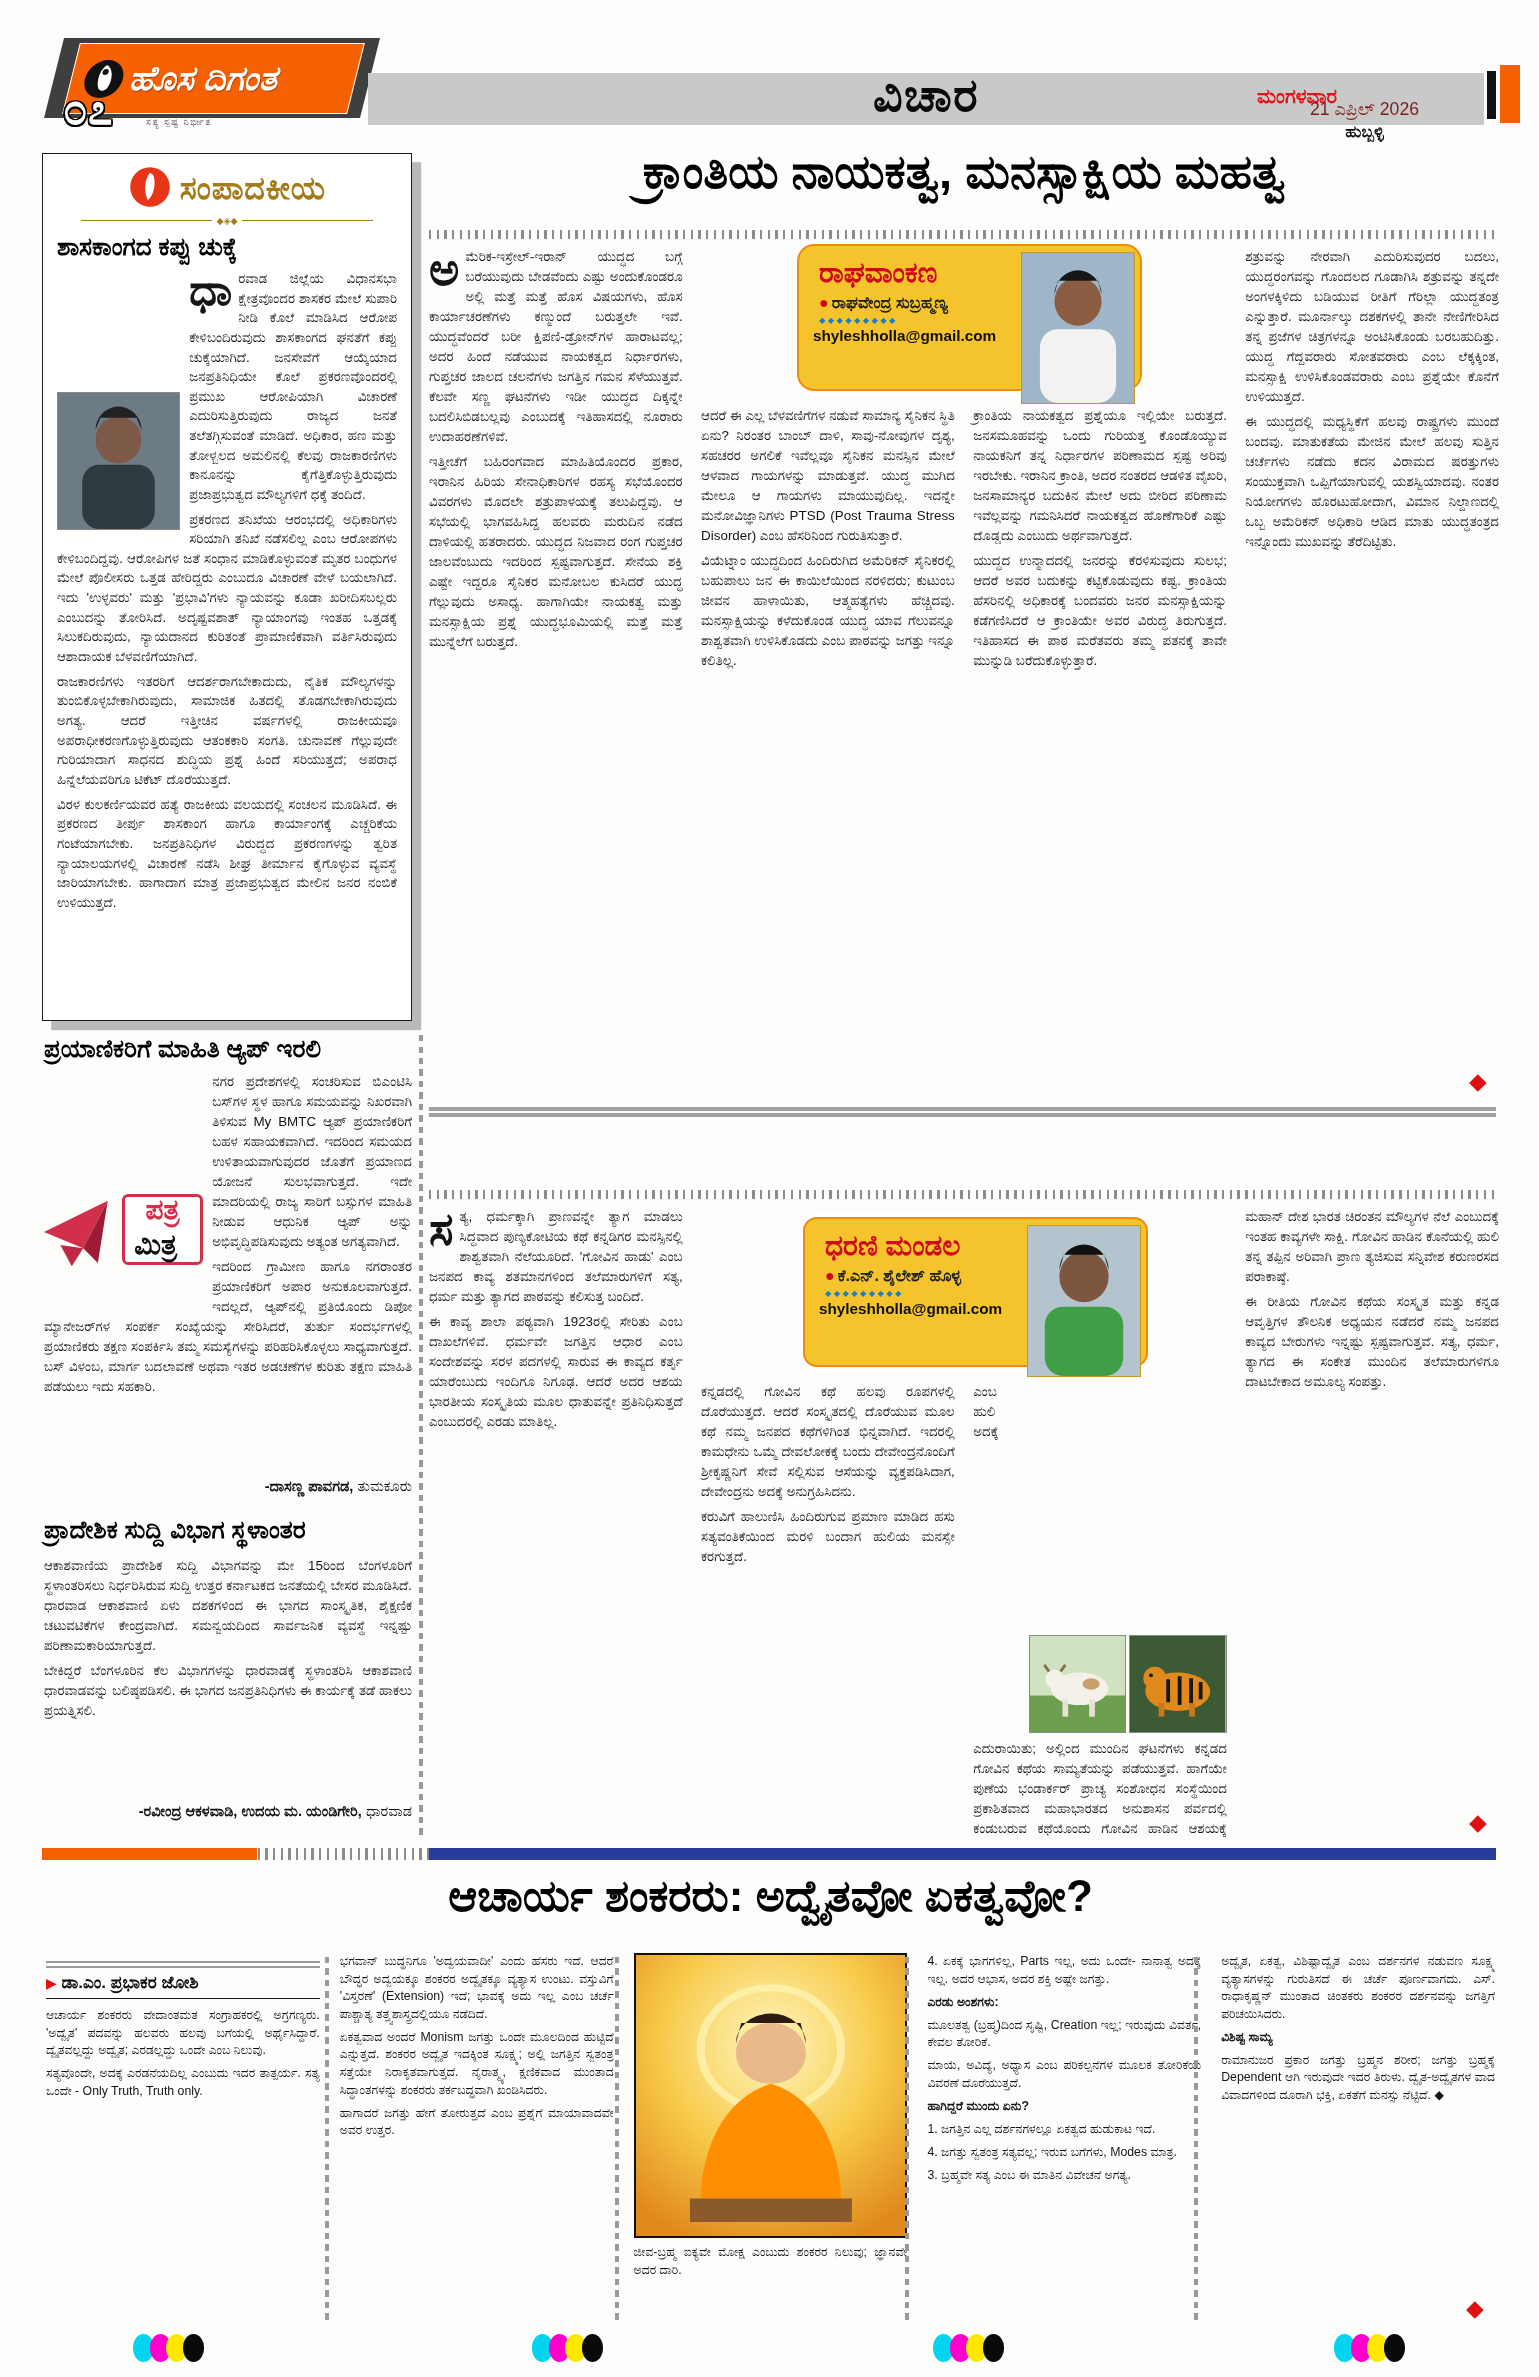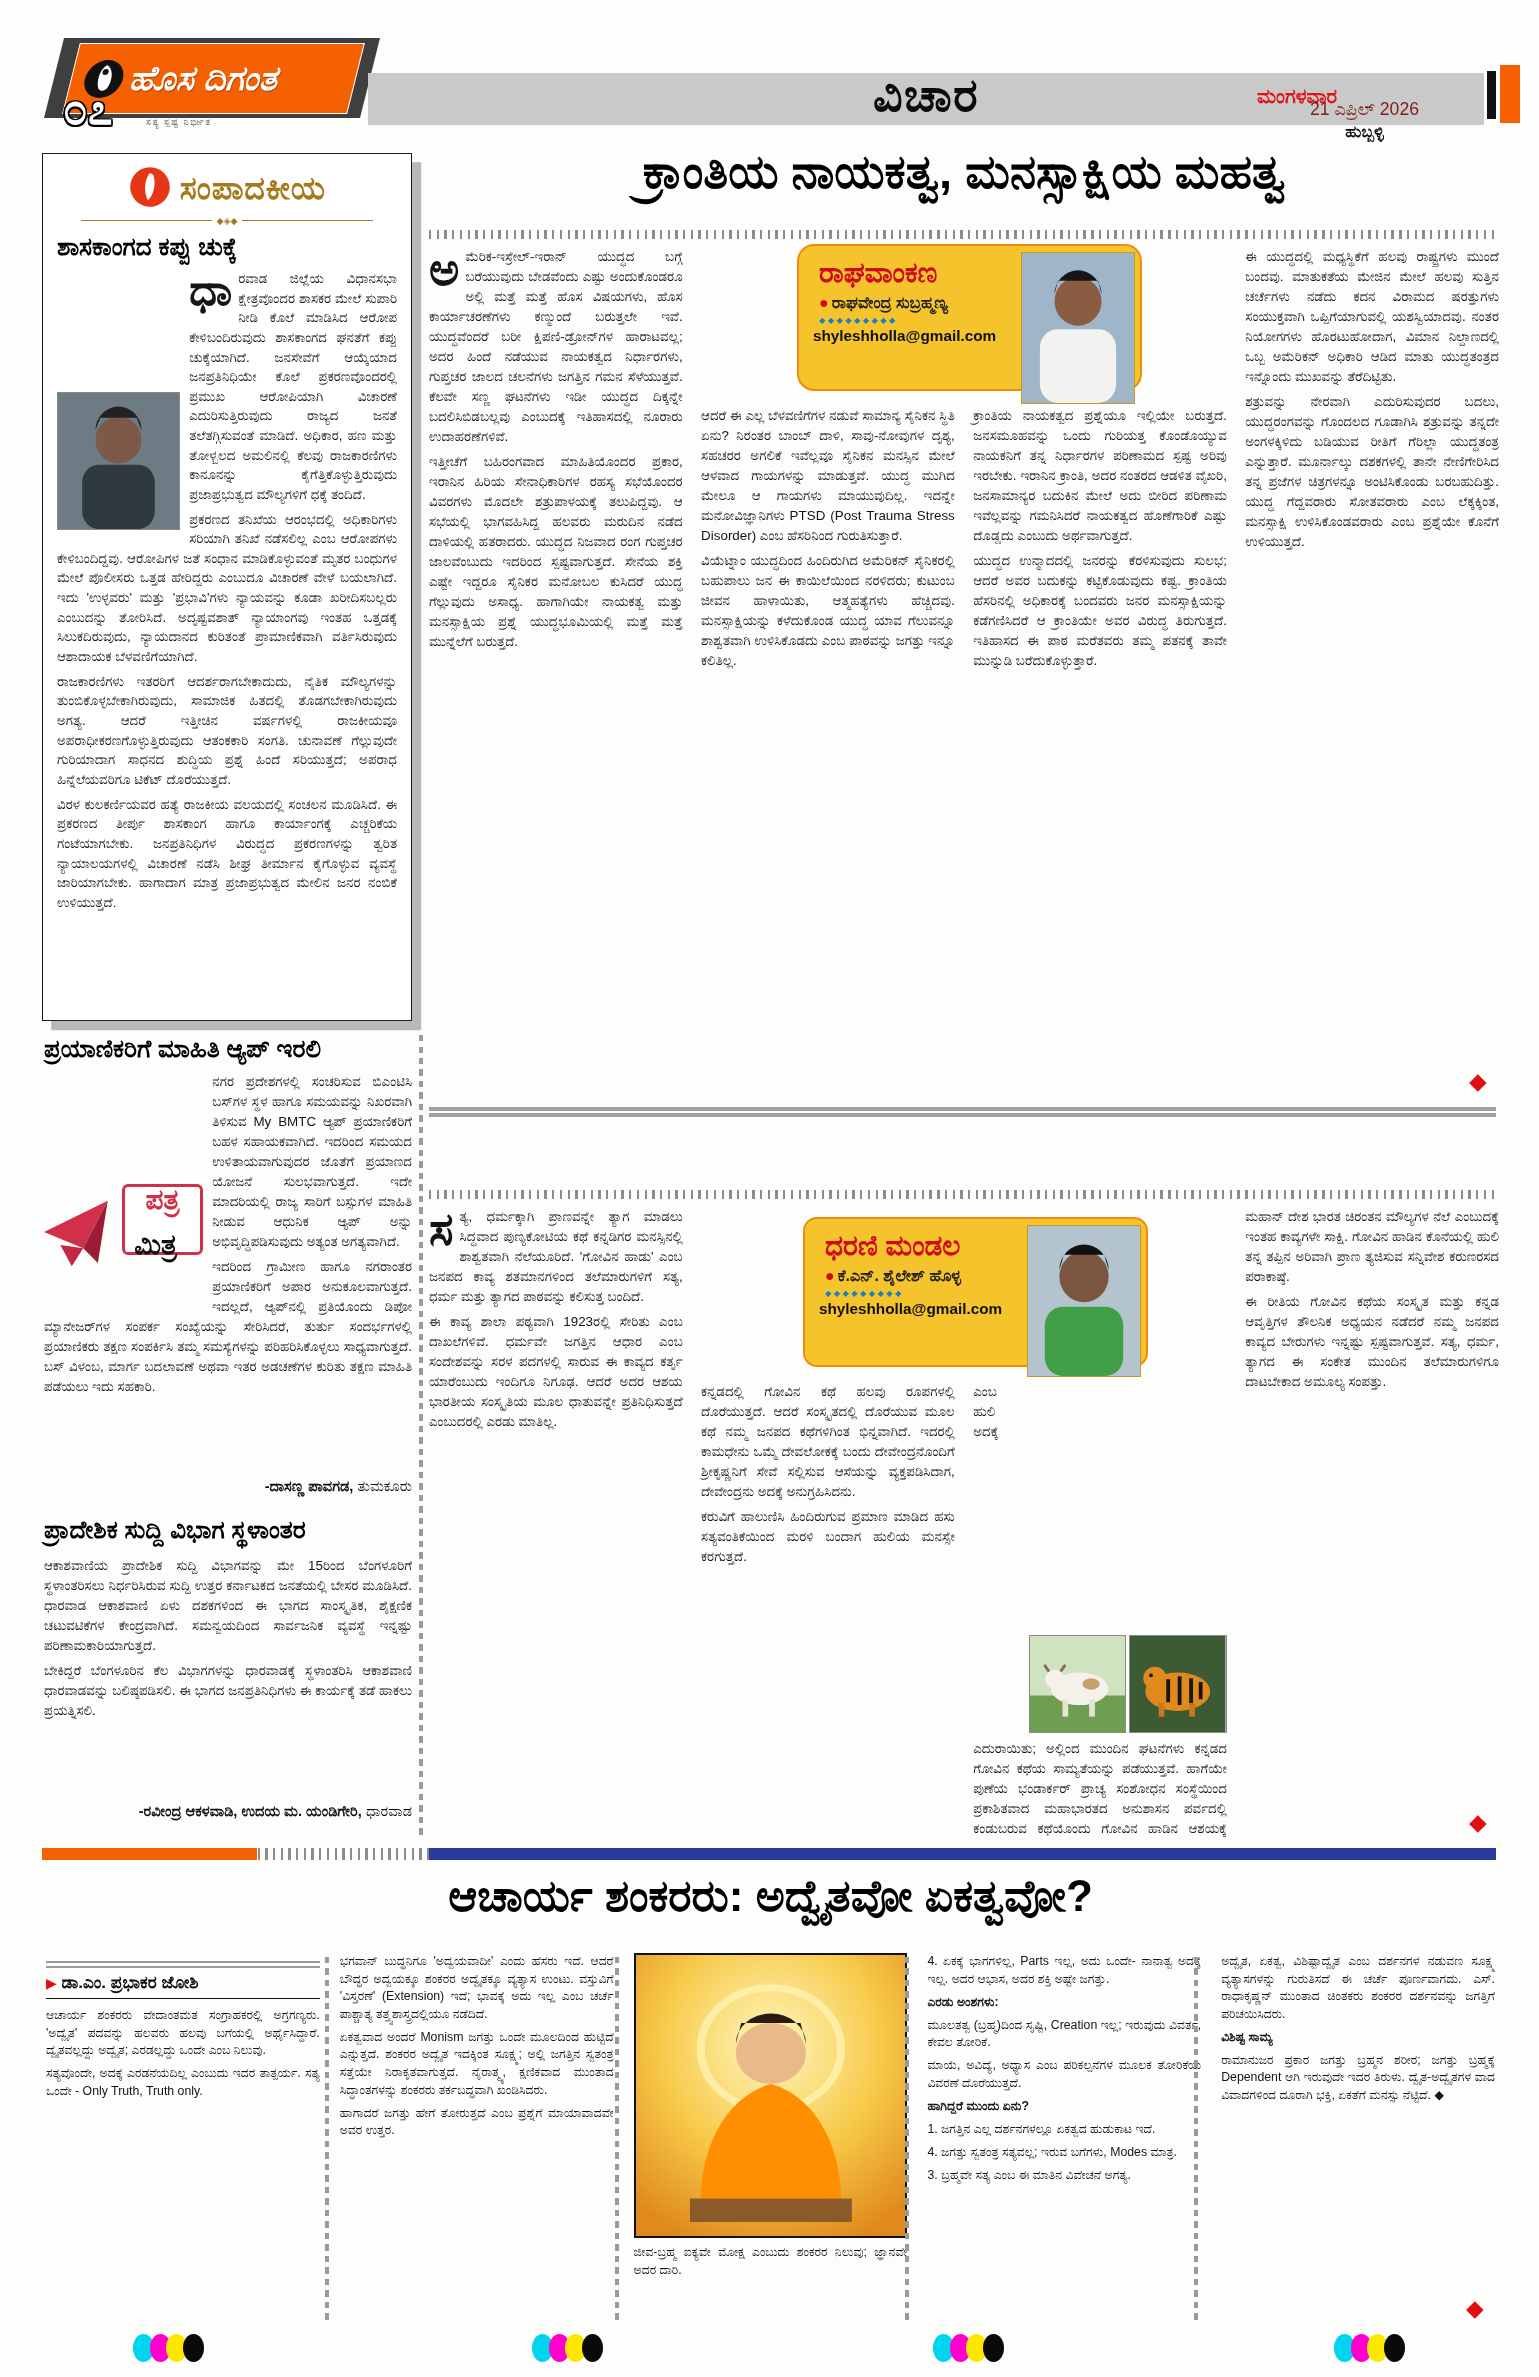--- a/index.html
+++ b/index.html
@@ -30,21 +30,21 @@
   .edbody p{margin:0 0 5.4px;}
   .edbody p.drop::first-letter{font-size:43px;line-height:37px;float:left;padding:3.1px 6.1px 0 0;font-weight:800;}
   .edphoto{float:left;width:121px;height:136px;margin:123px 9.2px 4.6px 0;border:0.8px solid #888;}
   .edphoto svg{display:block;width:100%;height:100%;}
   
   .lt-head{position:absolute;left:44px;width:368px;font-size:24.5px;font-weight:800;color:#000;}
   .ltbody{position:absolute;left:44px;width:368px;font-size:13.4px;line-height:20px;text-align:justify;overflow:hidden;}
   .ltbody p{margin:0 0 5.4px;}
   .pmlogo{float:left;width:159px;height:124px;margin:112px 9.2px 3.1px 0;position:relative;}
   .pmplane{position:absolute;left:0;top:12.3px;width:98px;height:84px;}
-  .pmbox{position:absolute;right:0;top:0;width:81px;height:71px;border:3.1px solid #d2304a;border-radius:6.1px;color:#d2304a;font-weight:800;font-size:28px;text-align:center;padding-top:3.1px;box-sizing:border-box;background:#fff;}
+  .pmbox{position:absolute;right:0;top:10px;width:81px;height:71px;border:3.1px solid #d2304a;border-radius:6.1px;color:#d2304a;font-weight:800;font-size:28px;text-align:center;padding-top:3.1px;box-sizing:border-box;background:#fff;}
   .pmmitra{position:absolute;right:26px;top:51px;font-size:28px;font-weight:800;color:#0f0f0f;}
   .sigline{position:absolute;left:44px;width:368px;text-align:right;font-size:14.6px;color:#111;}
   .sigline .signame{font-weight:800;}
   
   .a-head{position:absolute;text-align:center;font-weight:800;color:#000;}
   .dotrule{position:absolute;height:9.2px;background:repeating-linear-gradient(90deg,#8c8c8c 0 2.3px,transparent 2.3px 7.7px);}
   .dblrule{position:absolute;height:10px;background:linear-gradient(#a0a0a0 0 3.8px,#ffffff 3.8px 6.1px,#a0a0a0 6.1px 10px);}
   .cols{position:absolute;display:flex;gap:18.4px;overflow:hidden;}
   .col{flex:1;text-align:justify;font-size:13.4px;line-height:20px;color:#141414;min-width:0;}
   .col p{margin:0 0 5.4px;}
@@ -154,22 +154,22 @@
       </div>
     <div class="col pad1">
         <p>ಆದರೆ ಈ ಎಲ್ಲ ಬೆಳವಣಿಗೆಗಳ ನಡುವೆ ಸಾಮಾನ್ಯ ಸೈನಿಕನ ಸ್ಥಿತಿ ಏನು? ನಿರಂತರ ಬಾಂಬ್ ದಾಳಿ, ಸಾವು-ನೋವುಗಳ ದೃಶ್ಯ, ಸಹಚರರ ಅಗಲಿಕೆ ಇವೆಲ್ಲವೂ ಸೈನಿಕನ ಮನಸ್ಸಿನ ಮೇಲೆ ಆಳವಾದ ಗಾಯಗಳನ್ನು ಮಾಡುತ್ತವೆ. ಯುದ್ಧ ಮುಗಿದ ಮೇಲೂ ಆ ಗಾಯಗಳು ಮಾಯುವುದಿಲ್ಲ. ಇದನ್ನೇ ಮನೋವಿಜ್ಞಾನಿಗಳು PTSD (Post Trauma Stress Disorder) ಎಂಬ ಹೆಸರಿನಿಂದ ಗುರುತಿಸುತ್ತಾರೆ.</p>
         <p>ವಿಯೆಟ್ನಾಂ ಯುದ್ಧದಿಂದ ಹಿಂದಿರುಗಿದ ಅಮೆರಿಕನ್ ಸೈನಿಕರಲ್ಲಿ ಬಹುಪಾಲು ಜನ ಈ ಕಾಯಿಲೆಯಿಂದ ನರಳಿದರು; ಕುಟುಂಬ ಜೀವನ ಹಾಳಾಯಿತು, ಆತ್ಮಹತ್ಯೆಗಳು ಹೆಚ್ಚಿದವು. ಮನಸ್ಸಾಕ್ಷಿಯನ್ನು ಕಳೆದುಕೊಂಡ ಯುದ್ಧ ಯಾವ ಗೆಲುವನ್ನೂ ಶಾಶ್ವತವಾಗಿ ಉಳಿಸಿಕೊಡದು ಎಂಬ ಪಾಠವನ್ನು ಜಗತ್ತು ಇನ್ನೂ ಕಲಿತಿಲ್ಲ.</p>
       </div>
     <div class="col pad1">
         <p>ಕ್ರಾಂತಿಯ ನಾಯಕತ್ವದ ಪ್ರಶ್ನೆಯೂ ಇಲ್ಲಿಯೇ ಬರುತ್ತದೆ. ಜನಸಮೂಹವನ್ನು ಒಂದು ಗುರಿಯತ್ತ ಕೊಂಡೊಯ್ಯುವ ನಾಯಕನಿಗೆ ತನ್ನ ನಿರ್ಧಾರಗಳ ಪರಿಣಾಮದ ಸ್ಪಷ್ಟ ಅರಿವು ಇರಬೇಕು. ಇರಾನಿನ ಕ್ರಾಂತಿ, ಅದರ ನಂತರದ ಆಡಳಿತ ವೈಖರಿ, ಜನಸಾಮಾನ್ಯರ ಬದುಕಿನ ಮೇಲೆ ಅದು ಬೀರಿದ ಪರಿಣಾಮ ಇವೆಲ್ಲವನ್ನು ಗಮನಿಸಿದರೆ ನಾಯಕತ್ವದ ಹೊಣೆಗಾರಿಕೆ ಎಷ್ಟು ದೊಡ್ಡದು ಎಂಬುದು ಅರ್ಥವಾಗುತ್ತದೆ.</p>
         <p>ಯುದ್ಧದ ಉನ್ಮಾದದಲ್ಲಿ ಜನರನ್ನು ಕೆರಳಿಸುವುದು ಸುಲಭ; ಆದರೆ ಅವರ ಬದುಕನ್ನು ಕಟ್ಟಿಕೊಡುವುದು ಕಷ್ಟ. ಕ್ರಾಂತಿಯ ಹೆಸರಿನಲ್ಲಿ ಅಧಿಕಾರಕ್ಕೆ ಬಂದವರು ಜನರ ಮನಸ್ಸಾಕ್ಷಿಯನ್ನು ಕಡೆಗಣಿಸಿದರೆ ಆ ಕ್ರಾಂತಿಯೇ ಅವರ ವಿರುದ್ಧ ತಿರುಗುತ್ತದೆ. ಇತಿಹಾಸದ ಈ ಪಾಠ ಮರೆತವರು ತಮ್ಮ ಪತನಕ್ಕೆ ತಾವೇ ಮುನ್ನುಡಿ ಬರೆದುಕೊಳ್ಳುತ್ತಾರೆ.</p>
       </div>
     <div class="col">
+        <p>ಶತ್ರುವನ್ನು ನೇರವಾಗಿ ಎದುರಿಸುವುದರ ಬದಲು, ಯುದ್ಧರಂಗವನ್ನು ಗೊಂದಲದ ಗೂಡಾಗಿಸಿ ಶತ್ರುವನ್ನು ತನ್ನದೇ ಅಂಗಳಕ್ಕಿಳಿದು ಬಡಿಯುವ ರೀತಿಗೆ ಗೆರಿಲ್ಲಾ ಯುದ್ಧತಂತ್ರ ಎನ್ನುತ್ತಾರೆ. ಮೂರ್ನಾಲ್ಕು ದಶಕಗಳಲ್ಲಿ ತಾನೇ ನೇಣಿಗೇರಿಸಿದ ತನ್ನ ಪ್ರಜೆಗಳ ಚಿತ್ರಗಳನ್ನೂ ಅಂಟಿಸಿಕೊಂಡು ಬರಬಹುದಿತ್ತು. ಯುದ್ಧ ಗೆದ್ದವರಾರು ಸೋತವರಾರು ಎಂಬ ಲೆಕ್ಕಕ್ಕಿಂತ, ಮನಸ್ಸಾಕ್ಷಿ ಉಳಿಸಿಕೊಂಡವರಾರು ಎಂಬ ಪ್ರಶ್ನೆಯೇ ಕೊನೆಗೆ ಉಳಿಯುತ್ತದೆ.</p>
         <p>ಈ ಯುದ್ಧದಲ್ಲಿ ಮಧ್ಯಸ್ಥಿಕೆಗೆ ಹಲವು ರಾಷ್ಟ್ರಗಳು ಮುಂದೆ ಬಂದವು. ಮಾತುಕತೆಯ ಮೇಜಿನ ಮೇಲೆ ಹಲವು ಸುತ್ತಿನ ಚರ್ಚೆಗಳು ನಡೆದು ಕದನ ವಿರಾಮದ ಷರತ್ತುಗಳು ಸಂಯುಕ್ತವಾಗಿ ಒಪ್ಪಿಗೆಯಾಗುವಲ್ಲಿ ಯಶಸ್ವಿಯಾದವು. ನಂತರ ನಿಯೋಗಗಳು ಹೊರಟುಹೋದಾಗ, ವಿಮಾನ ನಿಲ್ದಾಣದಲ್ಲಿ ಒಬ್ಬ ಅಮೆರಿಕನ್ ಅಧಿಕಾರಿ ಆಡಿದ ಮಾತು ಯುದ್ಧತಂತ್ರದ ಇನ್ನೊಂದು ಮುಖವನ್ನು ತೆರೆದಿಟ್ಟಿತು.</p>
-        <p>ಶತ್ರುವನ್ನು ನೇರವಾಗಿ ಎದುರಿಸುವುದರ ಬದಲು, ಯುದ್ಧರಂಗವನ್ನು ಗೊಂದಲದ ಗೂಡಾಗಿಸಿ ಶತ್ರುವನ್ನು ತನ್ನದೇ ಅಂಗಳಕ್ಕಿಳಿದು ಬಡಿಯುವ ರೀತಿಗೆ ಗೆರಿಲ್ಲಾ ಯುದ್ಧತಂತ್ರ ಎನ್ನುತ್ತಾರೆ. ಮೂರ್ನಾಲ್ಕು ದಶಕಗಳಲ್ಲಿ ತಾನೇ ನೇಣಿಗೇರಿಸಿದ ತನ್ನ ಪ್ರಜೆಗಳ ಚಿತ್ರಗಳನ್ನೂ ಅಂಟಿಸಿಕೊಂಡು ಬರಬಹುದಿತ್ತು. ಯುದ್ಧ ಗೆದ್ದವರಾರು ಸೋತವರಾರು ಎಂಬ ಲೆಕ್ಕಕ್ಕಿಂತ, ಮನಸ್ಸಾಕ್ಷಿ ಉಳಿಸಿಕೊಂಡವರಾರು ಎಂಬ ಪ್ರಶ್ನೆಯೇ ಕೊನೆಗೆ ಉಳಿಯುತ್ತದೆ.</p>
       </div>
   </div>
 
   <div class="acard" style="left:797px;top:244px;">
     <div class="acard-inner">
       <div class="cname">ರಾಘವಾಂಕಣ</div>
       <div class="aname"><span class="reddot">●</span><span>ರಾಘವೇಂದ್ರ ಸುಬ್ರಹ್ಮಣ್ಯ</span></div>
       <div class="cdiv">◆◆◆◆◆◆◆◆◆</div>
       <div class="cemail">shyleshholla@gmail.com</div>
     </div>

